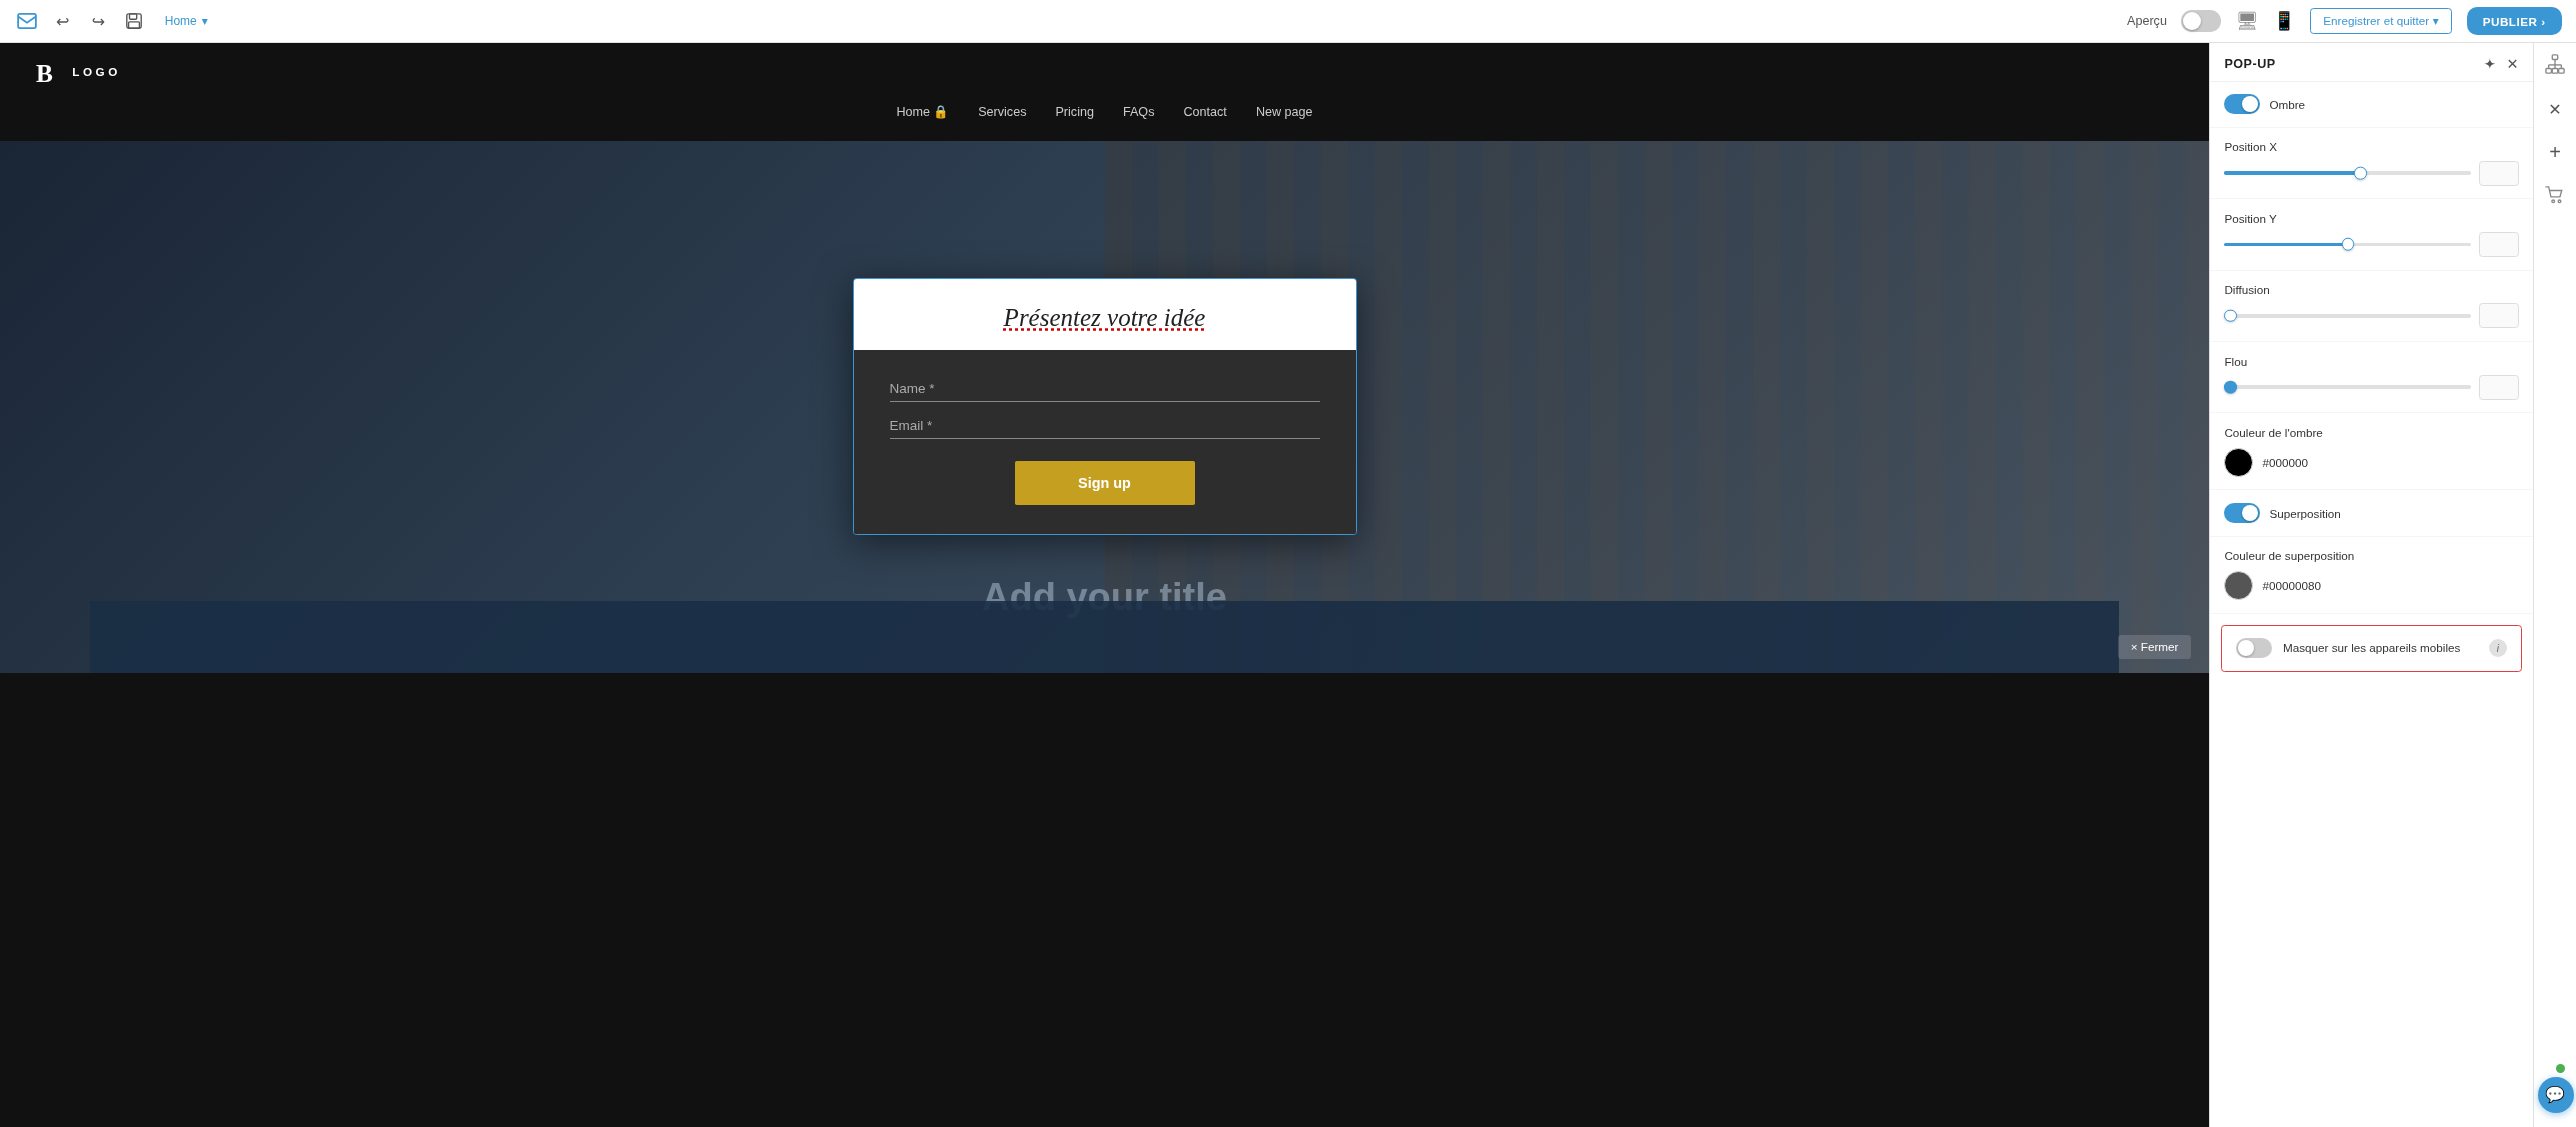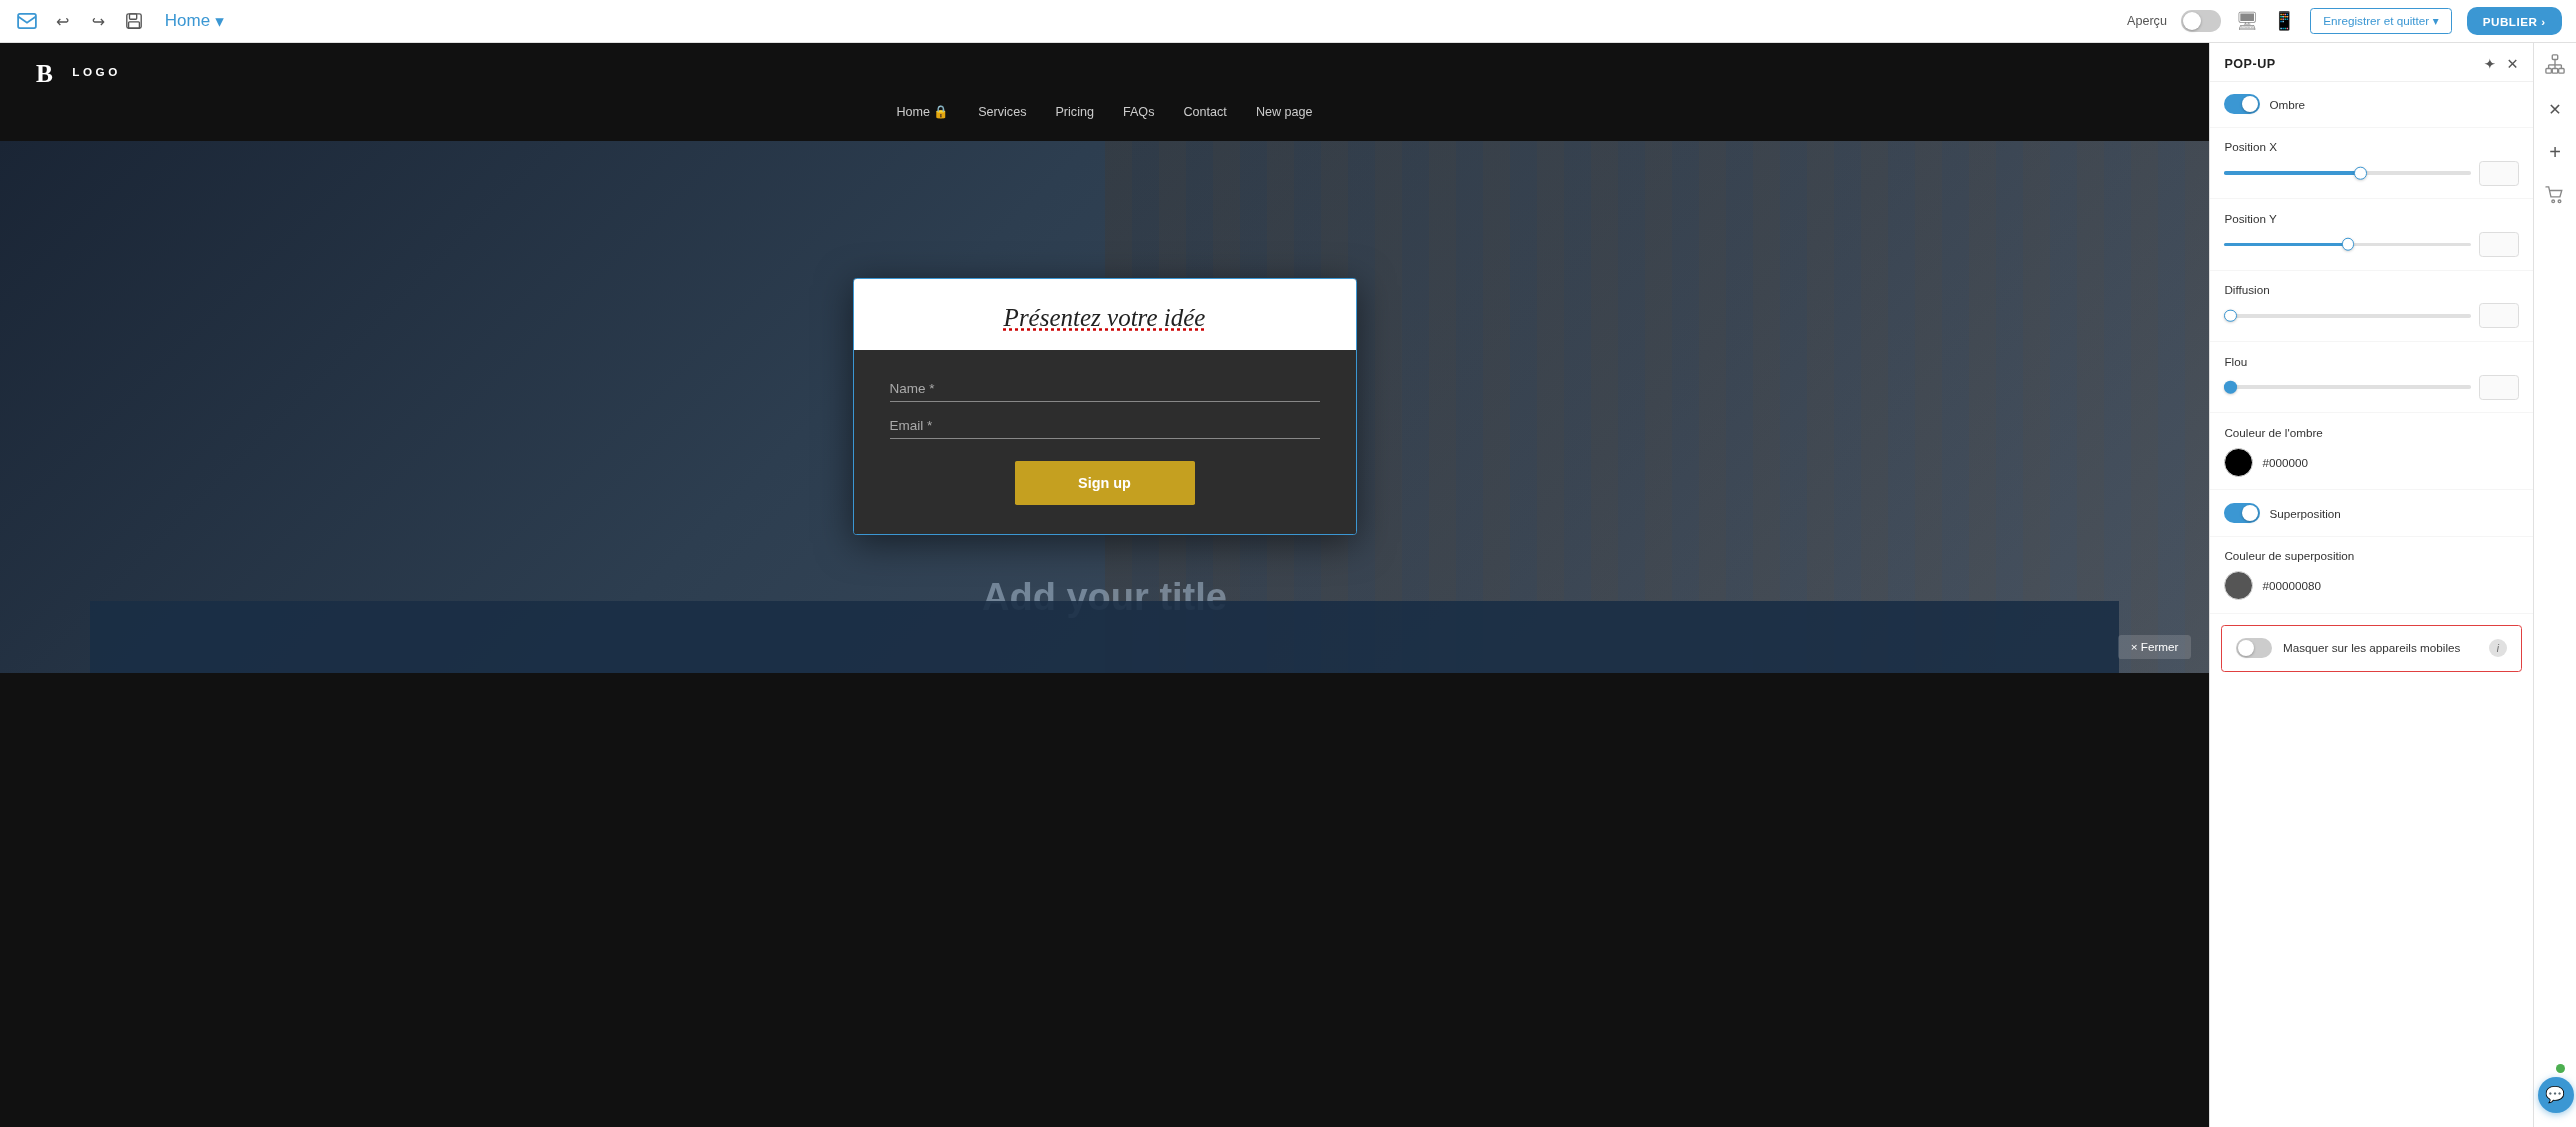--- a/index.html
+++ b/index.html
@@ -6,21 +6,21 @@
     body { font-family: -apple-system, BlinkMacSystemFont, 'Segoe UI', sans-serif; background: #f0f0f0; display: flex; flex-direction: column; height: 100vh; overflow: hidden; }
 
     
     .toolbar {
       display: flex; align-items: center; justify-content: space-between;
       background: #fff; height: 43px; padding: 0 14.4px;
       border-bottom: 0.9px solid #e0e0e0; flex-shrink: 0;
     }
     .toolbar-left { display: flex; align-items: center; gap: 10.8px; }
     .toolbar-icon { width: 25px; height: 25px; display: flex; align-items: center; justify-content: center; cursor: pointer; color: #555; font-size: 16px; border-radius: 3.6px; }
-    .home-btn { display: flex; align-items: center; gap: 5px; color: #3b97d3; font-size: 17px; font-weight: 500; cursor: pointer; padding: 3.6px 7.2px; border-radius: 3.6px; }
+    .home-btn { display: flex; align-items: center; gap: 5px; color: #3b97d3; font-size: 12px; font-weight: 500; cursor: pointer; padding: 3.6px 7.2px; border-radius: 3.6px; }
     .toolbar-right { display: flex; align-items: center; gap: 14.4px; }
     .apercu-label { font-size: 12.6px; color: #555; }
     .toggle-switch { position: relative; width: 40px; height: 21.6px; }
     .toggle-slider { position: absolute; top: 0; left: 0; right: 0; bottom: 0; background: #ccc; border-radius: 10.8px; cursor: pointer; }
     .toggle-knob { position: absolute; top: 1.8px; width: 18px; height: 18px; background: #fff; border-radius: 50%; transition: left 0.2s; box-shadow: 0 0.9px 2.7px rgba(0,0,0,0.3); }
     .toggle-knob.off { left: 1.8px; }
     .device-icon { font-size: 18px; color: #888; cursor: pointer; }
     .save-quit-btn { background: none; border: 0.9px solid #3b97d3; color: #3b97d3; padding: 5.4px 12.6px; border-radius: 3.6px; font-size: 11.7px; cursor: pointer; display: flex; gap: 3.6px; }
     .publish-btn { background: #3b97d3; color: #fff; border: none; padding: 7.2px 16px; border-radius: 10px; font-size: 11.7px; font-weight: 600; cursor: pointer; letter-spacing: 0.5px; }
 

